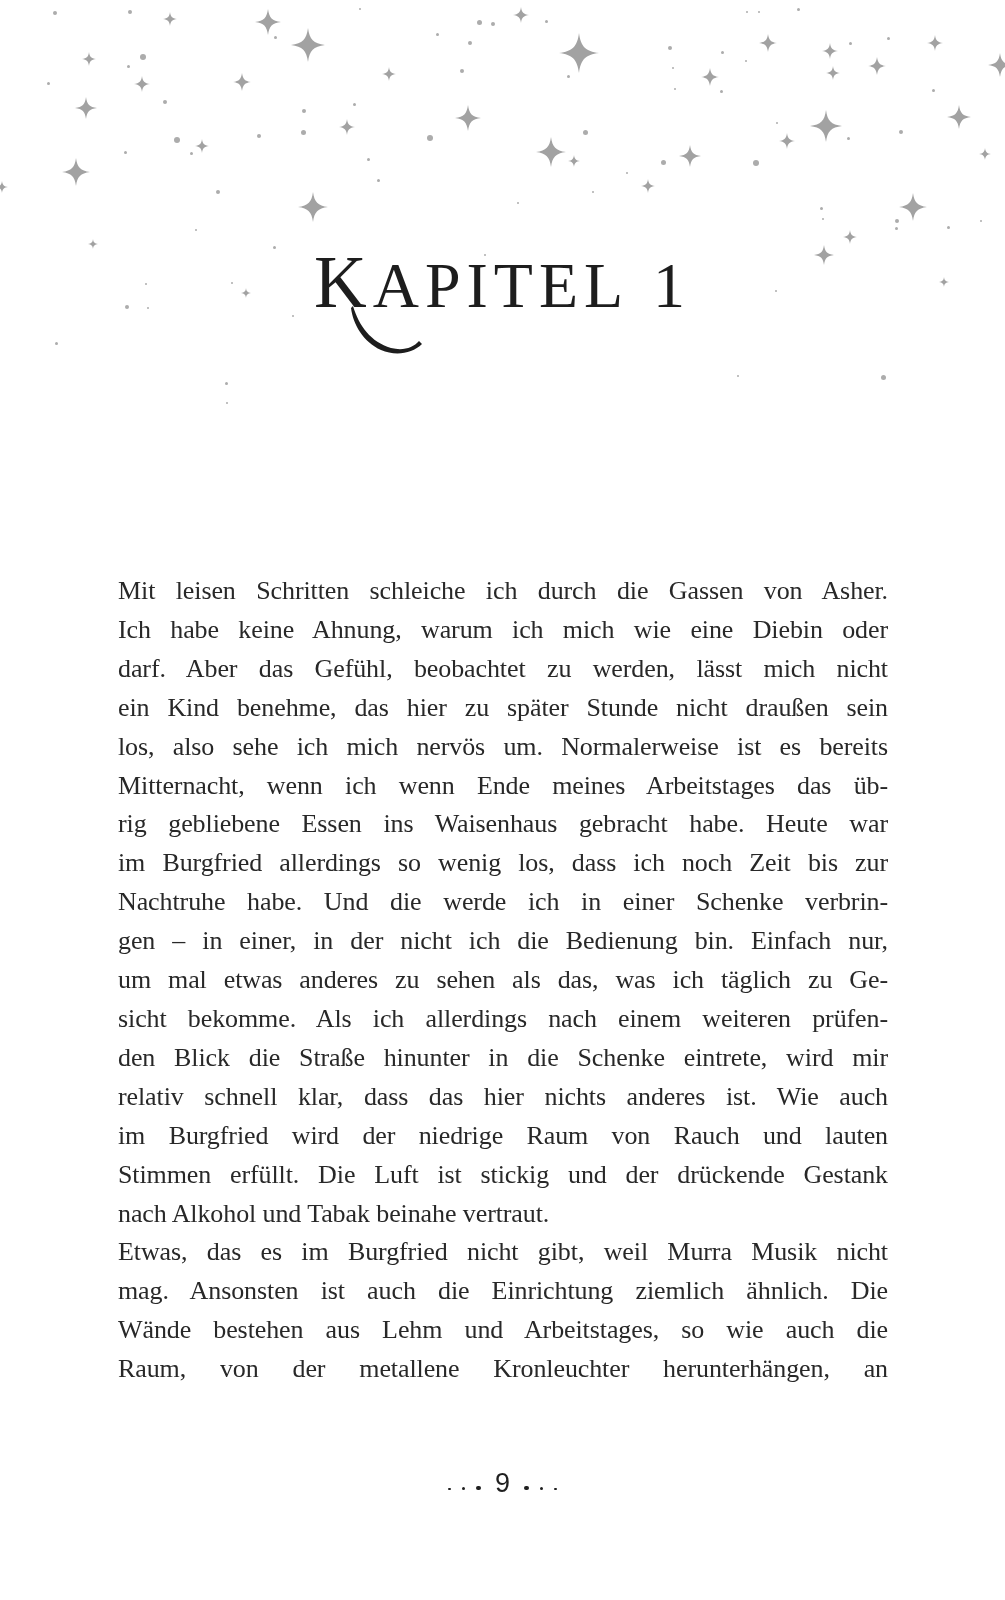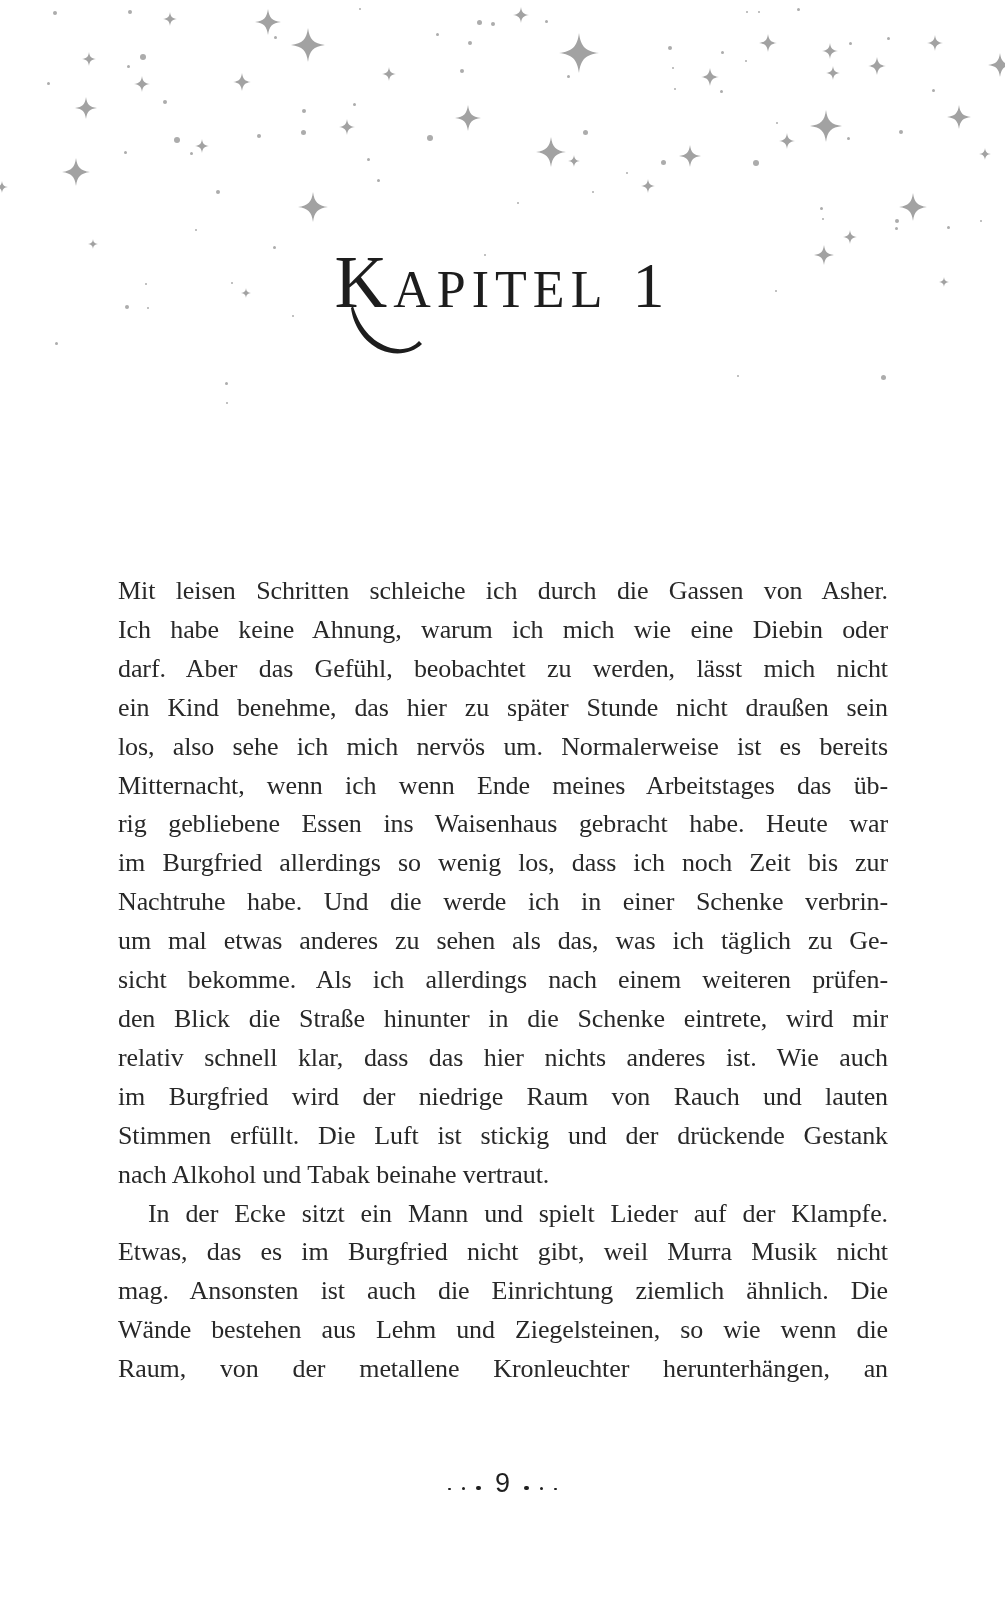--- a/index.html
+++ b/index.html
@@ -19,21 +19,21 @@
   .chapter-title{
     position:absolute;
     top:246px;left:0;width:100%;
     text-align:center;
     line-height:1;
     color:#1d1d1d;
     letter-spacing:6px;
     white-space:nowrap;
   }
   .title-initial{font-size:73px;}
-  .title-rest{font-size:52px;text-transform:uppercase;}
+  .title-rest{font-size:64px;text-transform:uppercase;}
   .title-number{font-size:64px;margin-left:24px;}
   .title-swash{position:absolute;left:calc(50% - 152px);top:60px;}
   
   .text-block{
     position:absolute;
     left:118px;top:572px;width:770px;
     font-size:26px;
     line-height:38.9px;
     letter-spacing:-0.1px;
     color:#282828;
@@ -254,31 +254,31 @@
   <div class="text-block">
       <div class="line">Mit leisen Schritten schleiche ich durch die Gassen von Asher.</div>
       <div class="line">Ich habe keine Ahnung, warum ich mich wie eine Diebin oder</div>
       <div class="line">darf. Aber das Gefühl, beobachtet zu werden, lässt mich nicht</div>
       <div class="line">ein Kind benehme, das hier zu später Stunde nicht draußen sein</div>
       <div class="line">los, also sehe ich mich nervös um. Normalerweise ist es bereits</div>
       <div class="line">Mitternacht, wenn ich wenn Ende meines Arbeitstages das üb-</div>
       <div class="line">rig gebliebene Essen ins Waisenhaus gebracht habe. Heute war</div>
       <div class="line">im Burgfried allerdings so wenig los, dass ich noch Zeit bis zur</div>
       <div class="line">Nachtruhe habe. Und die werde ich in einer Schenke verbrin-</div>
+      <div class="line">gen – in einer, in der nicht ich die Bedienung bin. Einfach nur,</div>
       <div class="line">um mal etwas anderes zu sehen als das, was ich täglich zu Ge-</div>
       <div class="line">sicht bekomme. Als ich allerdings nach einem weiteren prüfen-</div>
       <div class="line">den Blick die Straße hinunter in die Schenke eintrete, wird mir</div>
       <div class="line">relativ schnell klar, dass das hier nichts anderes ist. Wie auch</div>
       <div class="line">im Burgfried wird der niedrige Raum von Rauch und lauten</div>
       <div class="line">Stimmen erfüllt. Die Luft ist stickig und der drückende Gestank</div>
       <div class="line no-justify">nach Alkohol und Tabak beinahe vertraut.</div>
-      <div class="line indent">In der Ecke sitzt ein Mann und spielt Lieder auf der Klampfe.</div>
       <div class="line">Etwas, das es im Burgfried nicht gibt, weil Murra Musik nicht</div>
       <div class="line">mag. Ansonsten ist auch die Einrichtung ziemlich ähnlich. Die</div>
-      <div class="line">Wände bestehen aus Lehm und Ziegelsteinen, so wie wenn die</div>
+      <div class="line">Wände bestehen aus Lehm und Arbeitstages, so wie auch die</div>
       <div class="line">Raum, von der metallene Kronleuchter herunterhängen, an</div>
     </div>
 
   <div class="page-footer">
     <span class="fdot s1"></span>
     <span class="fdot s2"></span>
     <span class="fdot s3"></span>
     <span class="page-number">9</span>
     <span class="fdot s3"></span>
     <span class="fdot s2"></span>

